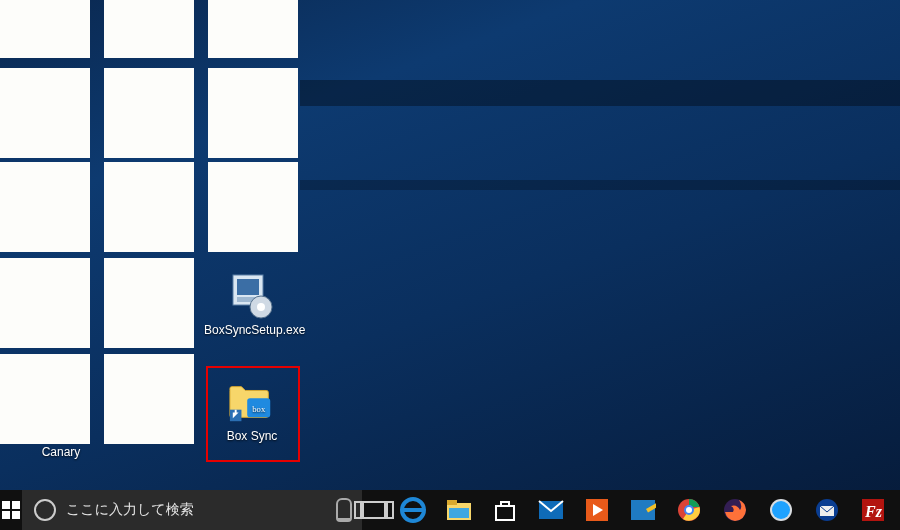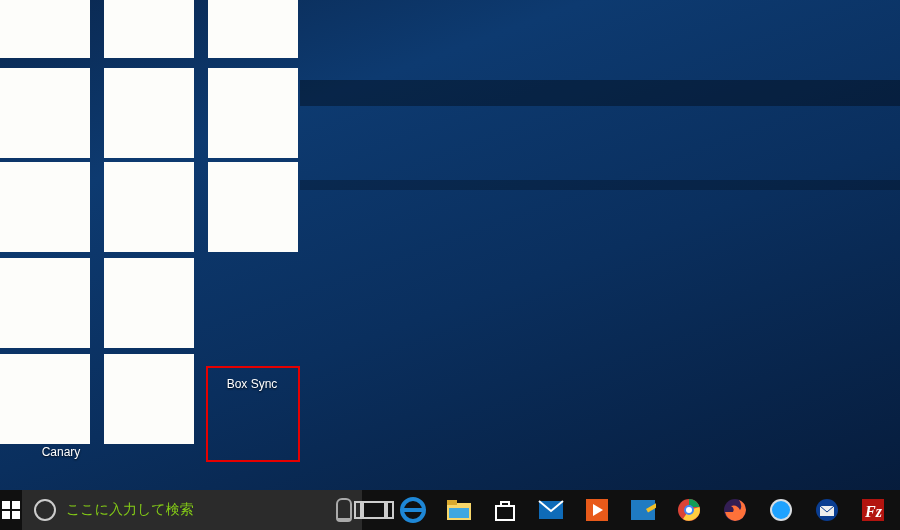--- a/index.html
+++ b/index.html
@@ -101,21 +101,21 @@
     width: 48px;
     display:flex; align-items:center; justify-content:center;
     color:#fff;
   }
   .searchbar {
     flex: 0 0 340px;
     margin: 0;
     background: #2b2b2b;
     display:flex;
     align-items:center;
-    color:#84cc16;
+    color:#e5e5e5;
     font-size: 14px;
     position:relative;
   }
   .searchbar .circle {
     width:18px;height:18px;border:2px solid #ccc;border-radius:50%;
     margin:0 10px 0 12px;
     flex:none;
   }
   .searchbar .mic {
     position:absolute; right:10px; top:50%; transform:translateY(-50%);
@@ -160,22 +160,43 @@
   <div class="cell r1c1"></div>
   <div class="cell r1c2"></div>
   <div class="cell r2c0"></div>
   <div class="cell r2c1"></div>
   <div class="cell r2c2"></div>
   <div class="cell r3c0"></div>
   <div class="cell r3c1"></div>
   <div class="cell r4c0"></div>
   <div class="cell r4c1"></div>
 
+  <div class="deskicon" style="left:204px; top:272px;">
+    <div class="iconbox">
+      <svg width="46" height="46" viewBox="0 0 46 46">
+        <rect x="4" y="2" width="30" height="30" fill="#d9e6f2" stroke="#5a7fa6" stroke-width="1"></rect>
+        <rect x="8" y="6" width="22" height="16" fill="#3b6ea5"></rect>
+        <rect x="8" y="24" width="22" height="5" fill="#9fb8d1"></rect>
+        <circle cx="32" cy="34" r="11" fill="#cfd9e4" stroke="#55708c"></circle>
+        <circle cx="32" cy="34" r="4" fill="#fff"></circle>
+      </svg>
+    </div>
+    <div class="label">BoxSyncSetup.exe</div>
+  </div>
 
   <div class="deskicon" style="left:204px; top:378px;">
+    <div class="iconbox">
+      <svg width="50" height="44" viewBox="0 0 50 44">
+        <path d="M2 10 L2 36 Q2 38 4 38 L40 38 Q42 38 42 36 L42 12 Q42 10 40 10 L18 10 L14 6 L4 6 Q2 6 2 8 Z" fill="#f7d66a" stroke="#d9a92f"></path>
+        <rect x="20" y="18" width="24" height="20" rx="3" fill="#1f8ae0"></rect>
+        <text x="32" y="32" font-size="9" fill="#fff" text-anchor="middle" font-family="Segoe UI">box</text>
+        <rect x="2" y="30" width="12" height="12" fill="#2b6fb3"></rect>
+        <path d="M4 40 L10 34 L8 34 L8 31 L6 31 L6 34 L4 34 Z" fill="#fff" transform="translate(1,-1)"></path>
+      </svg>
+    </div>
     <div class="label">Box Sync</div>
   </div>
   <div class="highlight" style="left:206px; top:366px; width:94px; height:96px;"></div>
 
   <div class="deskicon" style="left:0px; top:446px; width:90px;">
     <div class="label" style="margin-top:0;padding-left:32px;">Canary</div>
   </div>
 
   <div class="taskbar">
     <div class="start-btn">

